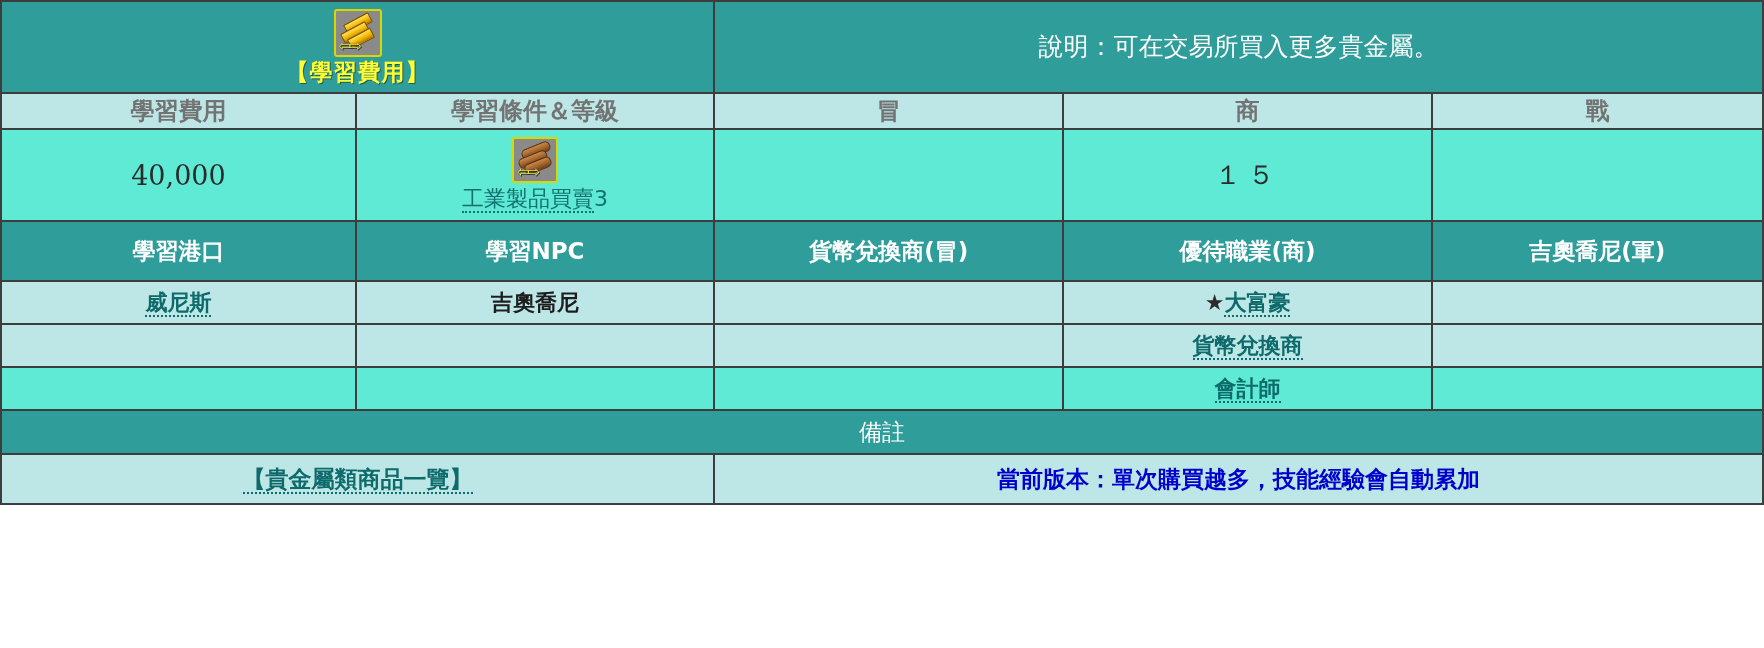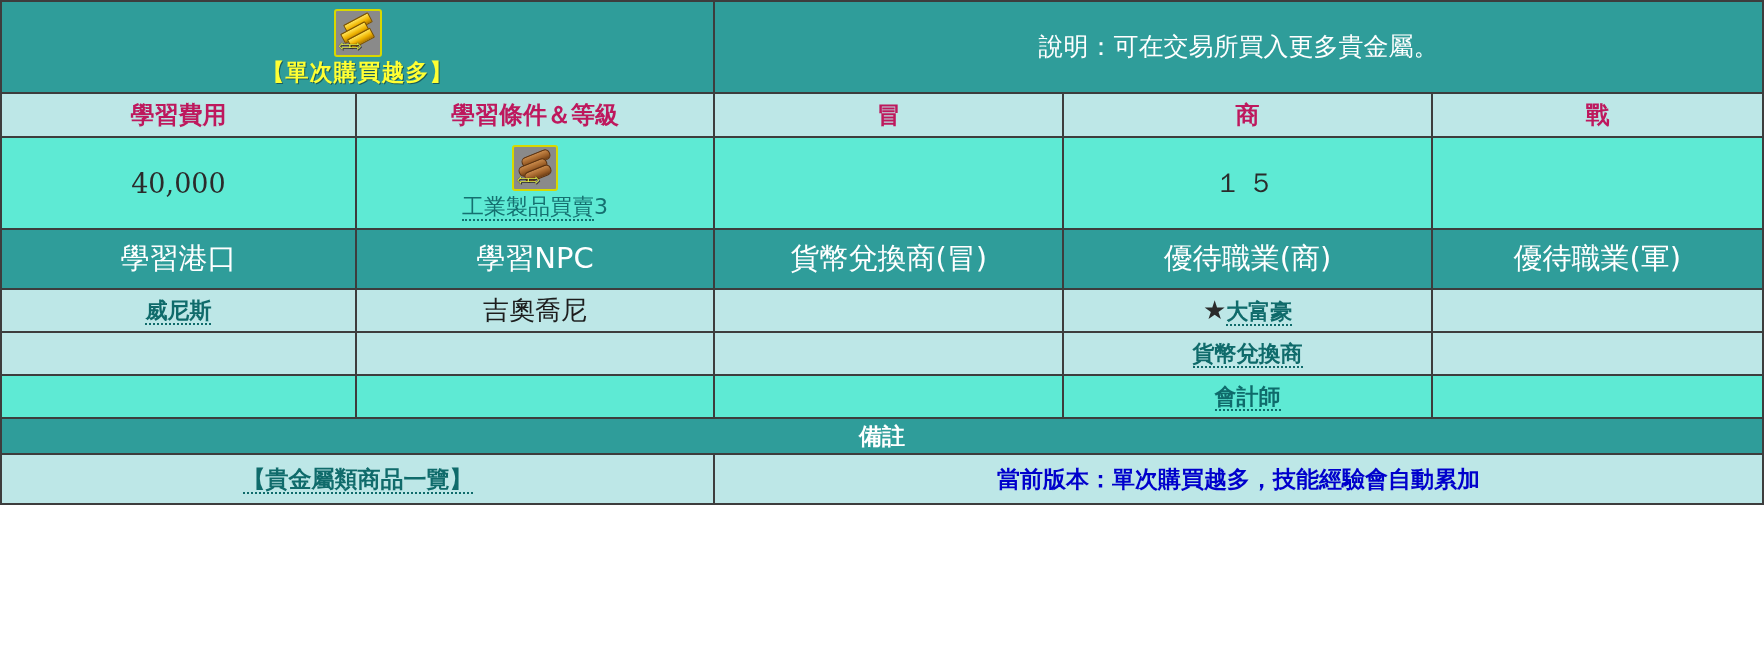--- a/index.html
+++ b/index.html
@@ -84,29 +84,29 @@
   .desc-cell {
     text-align: left;
     padding-left: 10px;
     color: #ffffff;
     font-size: 25px;
     line-height: 30px;
   }
 
   
   .hdr-light {
-    height: 44px;
+    height: 36px;
     font-weight: bold;
     font-size: 24px;
-    color: #be185d;
+    color: #737373;
   }
   .hdr-teal {
     height: 60px;
-    font-weight: normal;
-    font-size: 29px;
+    font-weight: bold;
+    font-size: 23px;
     color: #ffffff;
   }
 
   
   .value-row td { height: 92px; }
   .cost-text {
     font-size: 27px;
     color: #2b2b2b;
     font-family: "DejaVu Serif", "Liberation Serif", serif;
   }
@@ -154,29 +154,29 @@
   
   .item-row td { height: 43px; }
   .link-txt {
     color: #0f6b6b;
     font-weight: bold;
     font-size: 22px;
     border-bottom: 2px dotted #0f6b6b;
   }
   .plain-txt {
     color: #1d1d1d;
+    font-weight: bold;
+    font-size: 22px;
+  }
+  .star { color: #2b2b2b; }
+
+  
+  .note-hdr {
+    height: 44px;
     font-weight: normal;
-    font-size: 26px;
-  }
-  .star { color: #2b2b2b; }
-
-  
-  .note-hdr {
-    height: 36px;
-    font-weight: bold;
     font-size: 23px;
     color: #ffffff;
   }
   .note-row td { height: 50px; }
   .note-left {
     color: #0f6b6b;
     font-weight: bold;
     font-size: 23px;
     border-bottom: 2px dotted #0f6b6b;
   }
@@ -203,21 +203,21 @@
 
   <tbody>
       <tr>
     <td class="bg-teal title-cell" colspan="2">
       <div class="skill-icon">
         <div class="bar gold1"></div>
         <div class="bar gold2"></div>
         <div class="bar gold3"></div>
         <div class="arrows">⇦⇨</div>
       </div>
-      <div class="skill-title">【單次購買越多】</div>
+      <div class="skill-title">【學習費用】</div>
     </td>
     <td class="bg-teal desc-cell" colspan="3">說明：可在交易所買入更多貴金屬。</td>
   </tr>
 
   <tr>
     <td class="bg-lightteal hdr-light">學習費用</td>
     <td class="bg-lightteal hdr-light">學習條件＆等級</td>
     <td class="bg-lightteal hdr-light">冒</td>
     <td class="bg-lightteal hdr-light">商</td>
     <td class="bg-lightteal hdr-light">戰</td>
@@ -245,21 +245,21 @@
       <span class="level-text">１５</span>
     </td>
     <td class="bg-pale"></td>
   </tr>
 
   <tr>
     <td class="bg-teal hdr-teal">學習港口</td>
     <td class="bg-teal hdr-teal">學習NPC</td>
     <td class="bg-teal hdr-teal">貨幣兌換商(冒)</td>
     <td class="bg-teal hdr-teal">優待職業(商)</td>
-    <td class="bg-teal hdr-teal">優待職業(軍)</td>
+    <td class="bg-teal hdr-teal">吉奧喬尼(軍)</td>
   </tr>
 
   <tr class="item-row">
     <td class="bg-lightteal">
       <span class="link-txt">威尼斯</span>
     </td>
     <td class="bg-lightteal">
       <span class="plain-txt">吉奧喬尼</span>
     </td>
     <td class="bg-lightteal empty"></td>

